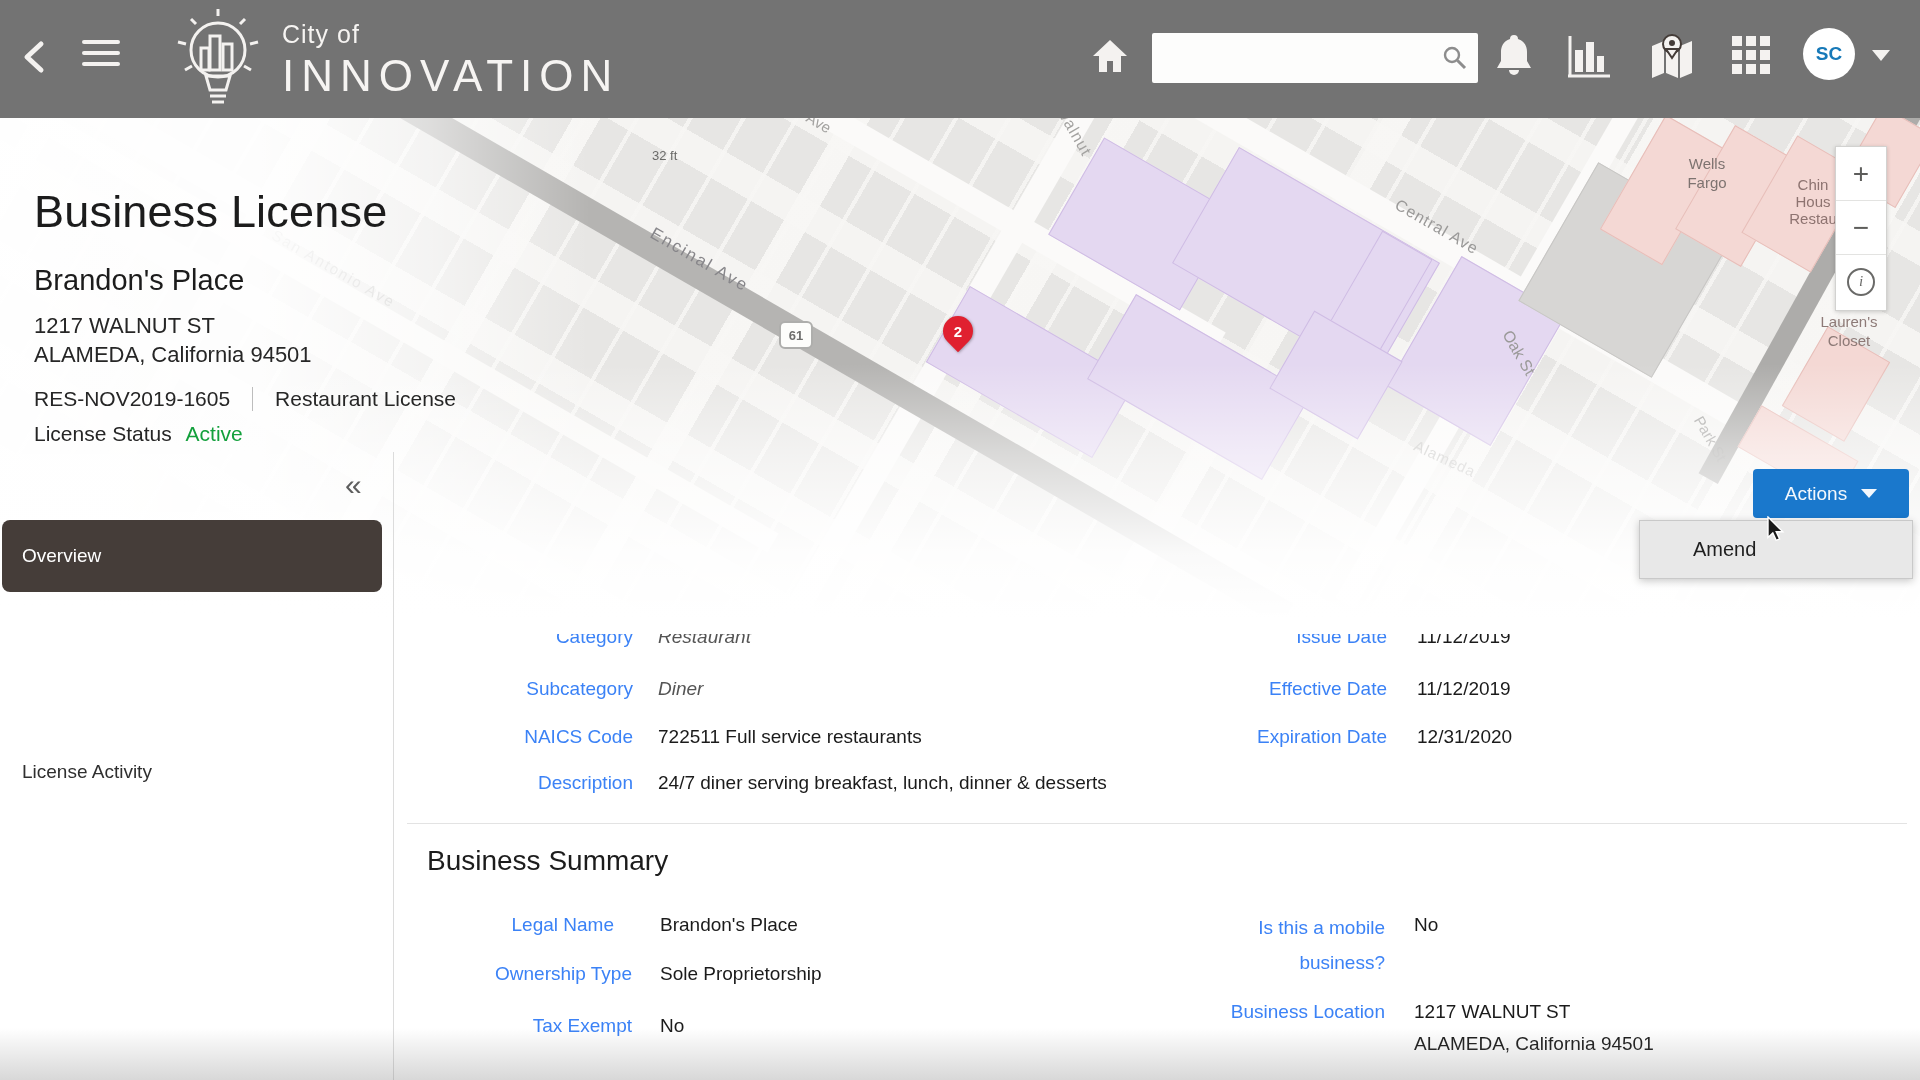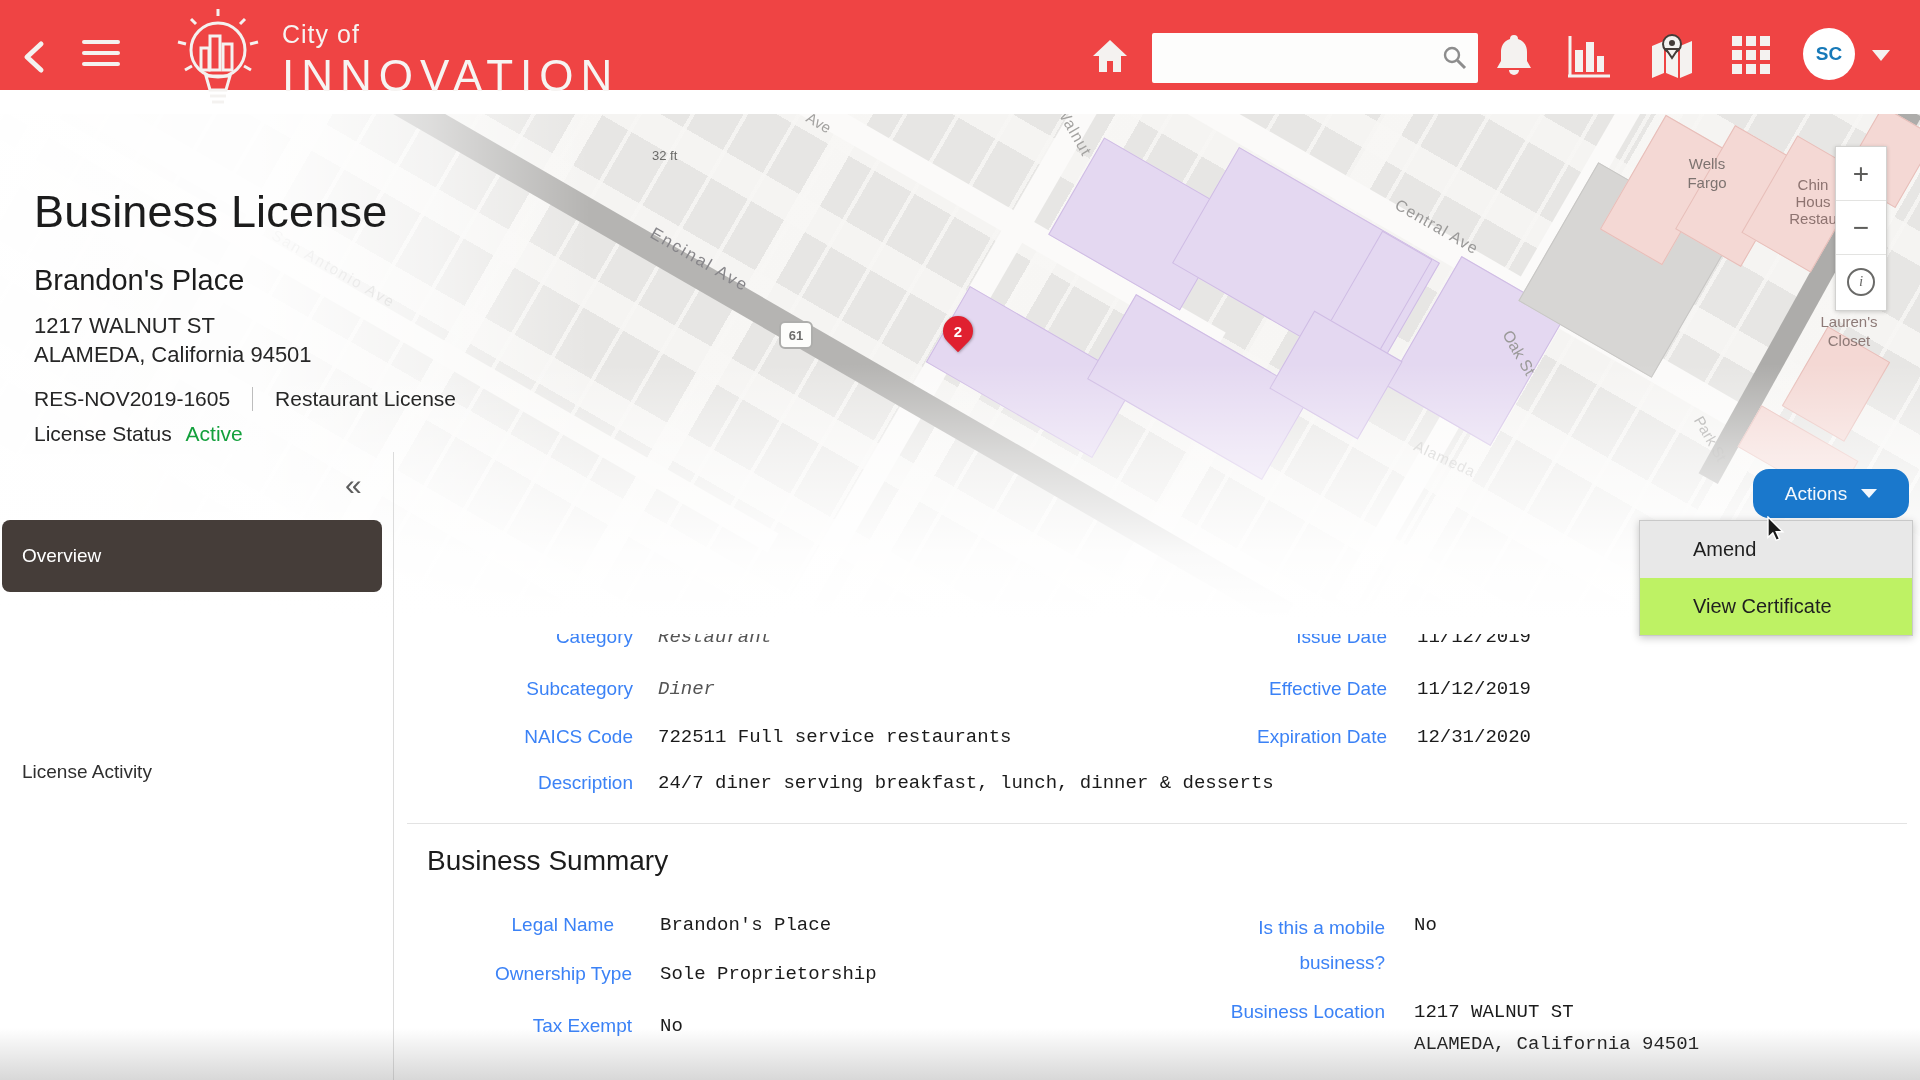--- a/index.html
+++ b/index.html
@@ -1,21 +1,21 @@
 <!DOCTYPE html>
 <html><head>
 <meta charset="utf-8">
 <style>
   html,body{margin:0;padding:0;background:#fff;}
   body{font-family:"Liberation Sans",sans-serif;}
   .stage{position:relative;width:1920px;height:1080px;overflow:hidden;background:#fff;}
   .abs{position:absolute;}
 
   
-  .hdr{position:absolute;left:0;top:0;width:1920px;height:90px;background:#ef4444;z-index:40;}
+  .hdr{position:absolute;left:0;top:0;width:1920px;height:118px;background:#737373;z-index:40;}
   .hdr .back{left:22px;top:40px;cursor:pointer;}
   .hamb{left:82px;top:40px;width:38px;cursor:pointer;}
   .hamb span{display:block;width:38px;height:4px;background:#f4f2f0;border-radius:2px;margin-bottom:7px;}
   .bulb{left:168px;top:6px;}
   .brand{left:282px;top:20px;color:#f6f4f2;}
   .brand .l1{font-size:25px;letter-spacing:1px;}
   .brand .l2{font-size:44px;letter-spacing:7px;margin-top:2px;}
   .home-ic{left:1090px;top:36px;cursor:pointer;}
   .srch{left:1152px;top:33px;width:326px;height:50px;background:#fdfdfc;border-radius:2px;border:0;}
   .srch input{position:absolute;left:10px;top:5px;width:270px;height:40px;border:0;outline:none;font-size:17px;background:transparent;color:#333;}
@@ -68,28 +68,28 @@
   .vdiv{position:absolute;left:393px;top:452px;width:1px;height:628px;background:#dcdcdc;z-index:8;}
   .collapse{position:absolute;left:345px;top:470px;font-size:30px;color:#5e5e5e;z-index:21;cursor:pointer;line-height:1;}
   .nav-sel{position:absolute;left:2px;top:520px;width:380px;height:72px;background:#453d39;border-radius:8px;z-index:21;cursor:pointer;display:flex;align-items:center;}
   .nav-sel span{color:#fff;font-size:19px;margin-left:20px;}
   .nav-item{position:absolute;left:2px;width:380px;height:44px;z-index:21;cursor:pointer;display:flex;align-items:center;}
   .nav-item span.t{color:#2f2f2f;font-size:19px;margin-left:20px;}
   .nav-arrow{position:absolute;left:339px;width:0;height:0;border-top:7px solid transparent;border-bottom:7px solid transparent;border-left:9px solid #949494;}
 
   
   .flabel{position:absolute;font-size:19px;color:#3b82f6;text-align:right;}
-  .fvalue{position:absolute;font-size:19px;color:#1b1b1b;white-space:nowrap;font-family:Liberation Mono, monospace;}
+  .fvalue{position:absolute;font-size:19px;color:#1b1b1b;white-space:nowrap;}
   .ital{font-style:italic;color:#555;}
   .hrule{position:absolute;left:407px;top:823px;width:1500px;height:1px;background:#e3e3e3;}
   .sumhead{position:absolute;left:427px;top:845px;font-size:28px;color:#1c1c1c;z-index:9;}
   .wraplbl{white-space:normal;line-height:35px;}
 
   
-  .actions-btn{position:absolute;left:1753px;top:469px;width:156px;height:49px;background:#1a78cc;border:0;border-radius:16px;z-index:30;cursor:pointer;display:flex;align-items:center;justify-content:center;}
+  .actions-btn{position:absolute;left:1753px;top:469px;width:156px;height:49px;background:#1a78cc;border:0;border-radius:4px;z-index:30;cursor:pointer;display:flex;align-items:center;justify-content:center;}
   .actions-btn .lbl{color:rgba(255,255,255,.95);font-size:19px;}
   .actions-btn .car{width:0;height:0;border-left:8px solid transparent;border-right:8px solid transparent;border-top:9px solid rgba(255,255,255,.95);margin-left:14px;}
   .menu{position:absolute;left:1639px;top:520px;width:272px;background:#bef264;border:1px solid #c9c9c9;box-shadow:0 2px 8px rgba(0,0,0,.22);z-index:31;}
   .menu .mi{height:57px;display:flex;align-items:center;font-size:20px;color:#1f1f1f;cursor:pointer;}
   .menu .mi span{margin-left:53px;}
   .menu .hl{background:#e8e8e8;}
   .cursor{position:absolute;left:1766px;top:516px;z-index:50;pointer-events:none;}
 
   .page-fade{position:absolute;left:0;top:1028px;width:1920px;height:52px;z-index:35;pointer-events:none;
     background:linear-gradient(180deg, rgba(255,255,255,0), rgba(125,125,125,.30));}
@@ -300,22 +300,19 @@
   <span class="fvalue" style="left:1414px;top:1033px;">ALAMEDA, California 94501</span>
 
   <button class="actions-btn">
     <span class="lbl">Actions</span>
     <span class="car"></span>
   </button>
   <div class="menu">
     <div class="mi hl">
         <span>Amend</span>
       </div>
-    <div class="mi">
-        <span>View Certificate</span>
-      </div>
   </div>
   <svg class="cursor" width="26" height="28" viewBox="0 0 26 28">
     <path d="M2 1 L2 21.5 L6.8 17 L10.2 24.4 L13.6 22.9 L10.2 15.7 L16.8 15.7 Z" fill="#1a1a1a" stroke="#fff" stroke-width="1.4"></path>
   </svg>
 
   <div class="page-fade"></div>
 </div>
 
 </body></html>

